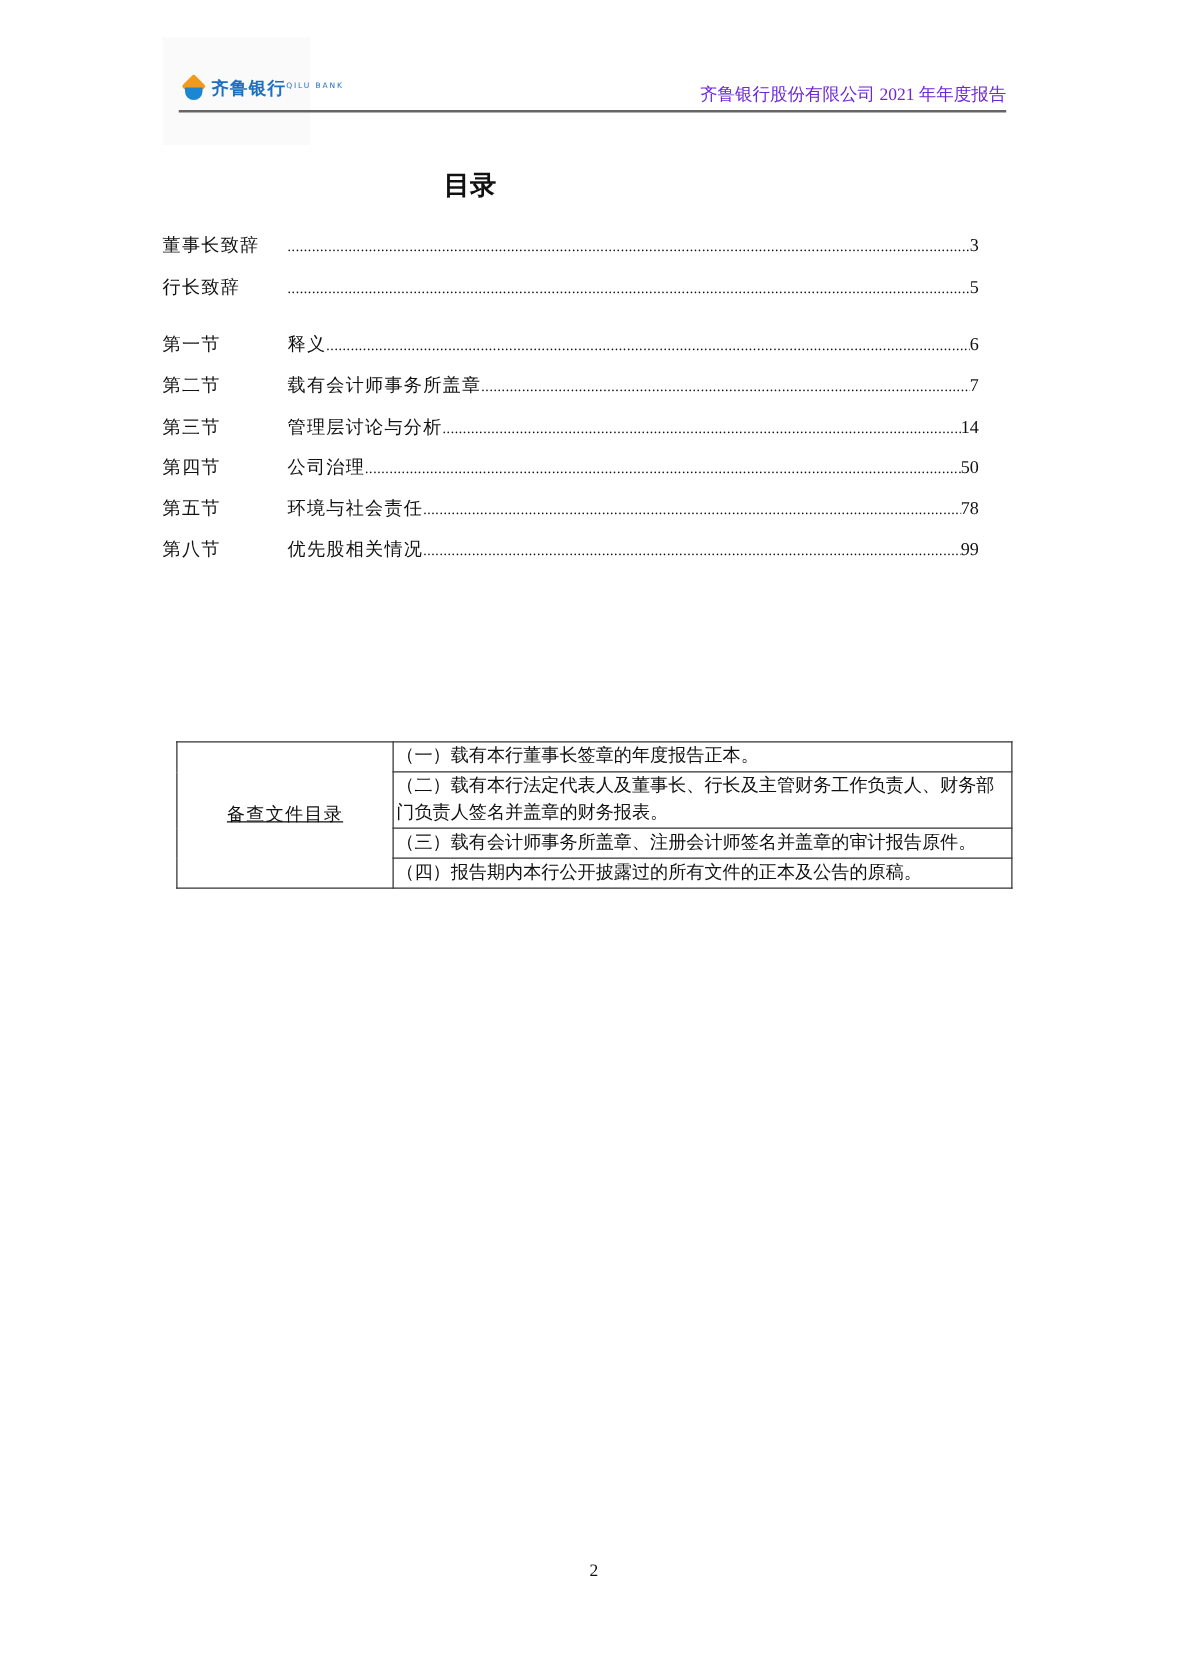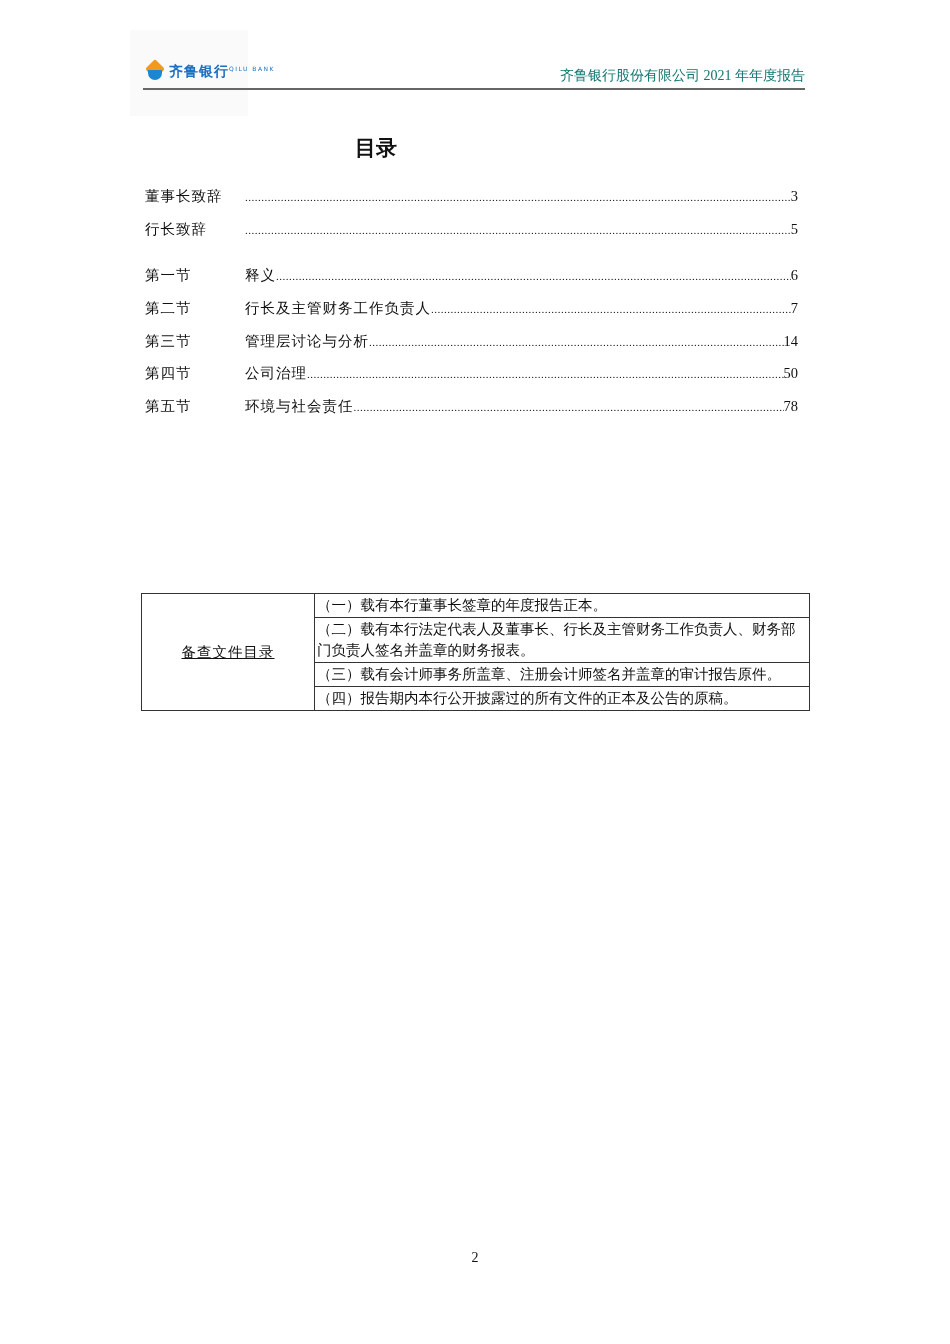--- a/index.html
+++ b/index.html
@@ -6,24 +6,24 @@
   body { width:950px; height:1344px; position:relative; overflow:hidden;
          font-family:"Liberation Serif","DejaVu Serif",serif; color:#111; }
   .logo-area { position:absolute; left:130px; top:30px; width:118px; height:86px; background:#fafafa; }
   .logo { position:absolute; left:145px; top:60px; display:flex; align-items:center; }
   .logo-mark { width:20px; height:22px; position:relative; margin-right:4px; }
   .logo-mark .a { position:absolute; left:0; top:0; width:14px; height:14px; background:#f39a1e; transform:rotate(45deg); top:2px; left:3px; border-radius:2px; }
   .logo-mark .b { position:absolute; left:3px; top:10px; width:14px; height:10px; background:#1d86d2; border-radius:0 0 7px 7px; }
   .logo-text { display:flex; flex-direction:row; line-height:1; }
   .logo-cn { font-family:"DejaVu Sans",sans-serif; font-weight:bold; color:#1d6fc0; font-size:14px; letter-spacing:1px; }
   .logo-en { font-family:"DejaVu Sans",sans-serif; color:#1d6fc0; font-size:6px; letter-spacing:1.5px; margin-top:2px; }
-  .header-title { position:absolute; right:145px; top:67px; font-size:14px; color:#0f766e; }
+  .header-title { position:absolute; right:145px; top:67px; font-size:14px; color:#6d28d9; }
   .header-rule { position:absolute; left:143px; top:88px; width:662px; height:2px; background:#666; }
   .toc-title { position:absolute; left:0; width:752px; top:134px; text-align:center; font-family:"DejaVu Sans",sans-serif; font-weight:bold; font-size:21px; }
-  .toc { position:absolute; left:145px; top:178px; width:653px;font-family:Liberation Serif, serif; }
+  .toc { position:absolute; left:130px; top:178px; width:653px;font-family:Liberation Serif, serif; }
   .toc-row { display:flex; align-items:baseline; height:32.7px; font-size:14.5px; }
   .toc-sec { width:100px; flex:none; letter-spacing:1px; }
   .toc-name { flex:none; letter-spacing:1px;margin-top:23px; }
   .toc-dots { flex:1; overflow:hidden; white-space:nowrap; letter-spacing:0.5px; font-size:11px; }
   .toc-dots::before { content:"................................................................................................................................................................................................................................................................................................................"; }
   .toc-page { flex:none; }
   table.files { position:absolute; left:141px; top:593px; width:669px; border-collapse:collapse; font-size:14.5px; }
   table.files td { border:1px solid #333; padding:1px 2px; line-height:21px; vertical-align:top; }
   table.files td.label { width:168px; text-align:center; vertical-align:middle; letter-spacing:1px;text-decoration:underline; }
   .page-num { position:absolute; left:0; width:950px; top:1250px; text-align:center; font-size:14px; }
@@ -61,41 +61,47 @@
     <span class="toc-page">5</span>
   </div>
   <div class="toc-row">
     <span class="toc-sec">第一节</span>
     <span class="toc-name">释义</span>
     <span class="toc-dots"></span>
     <span class="toc-page">6</span>
   </div>
   <div class="toc-row">
     <span class="toc-sec">第二节</span>
-    <span class="toc-name">行长及主管财务工作负责人</span>
+    <span class="toc-name">载有会计师事务所盖章</span>
     <span class="toc-dots"></span>
     <span class="toc-page">7</span>
   </div>
   <div class="toc-row">
     <span class="toc-sec">第三节</span>
     <span class="toc-name">管理层讨论与分析</span>
     <span class="toc-dots"></span>
     <span class="toc-page">14</span>
   </div>
   <div class="toc-row">
     <span class="toc-sec">第四节</span>
     <span class="toc-name">公司治理</span>
     <span class="toc-dots"></span>
     <span class="toc-page">50</span>
   </div>
   <div class="toc-row">
     <span class="toc-sec">第五节</span>
     <span class="toc-name">环境与社会责任</span>
     <span class="toc-dots"></span>
     <span class="toc-page">78</span>
+  </div>
+  <div class="toc-row">
+    <span class="toc-sec">第八节</span>
+    <span class="toc-name">优先股相关情况</span>
+    <span class="toc-dots"></span>
+    <span class="toc-page">99</span>
   </div>
 </div>
 
 <table class="files">
   <tbody>
       <tr>
     <td class="label" rowspan="4">备查文件目录</td>
     <td>（一）载有本行董事长签章的年度报告正本。</td>
   </tr>
   <tr>

